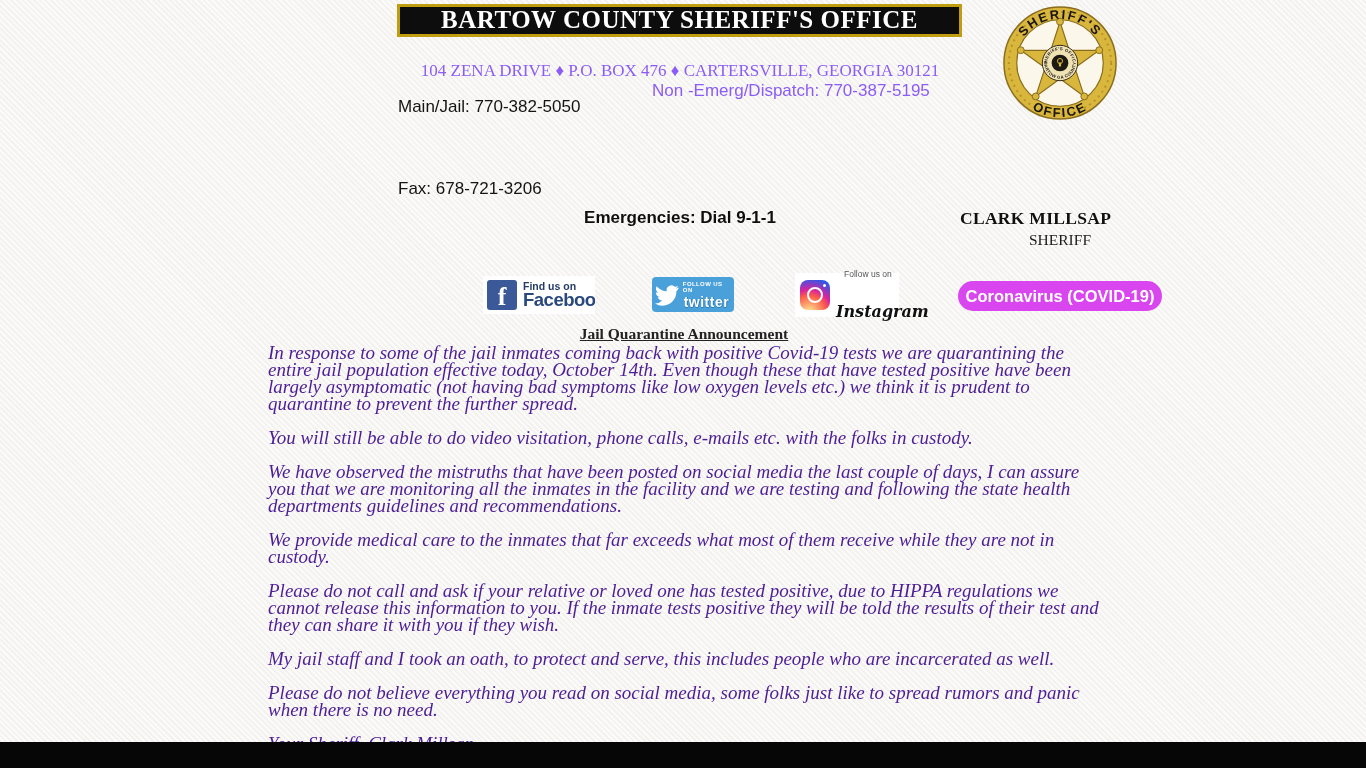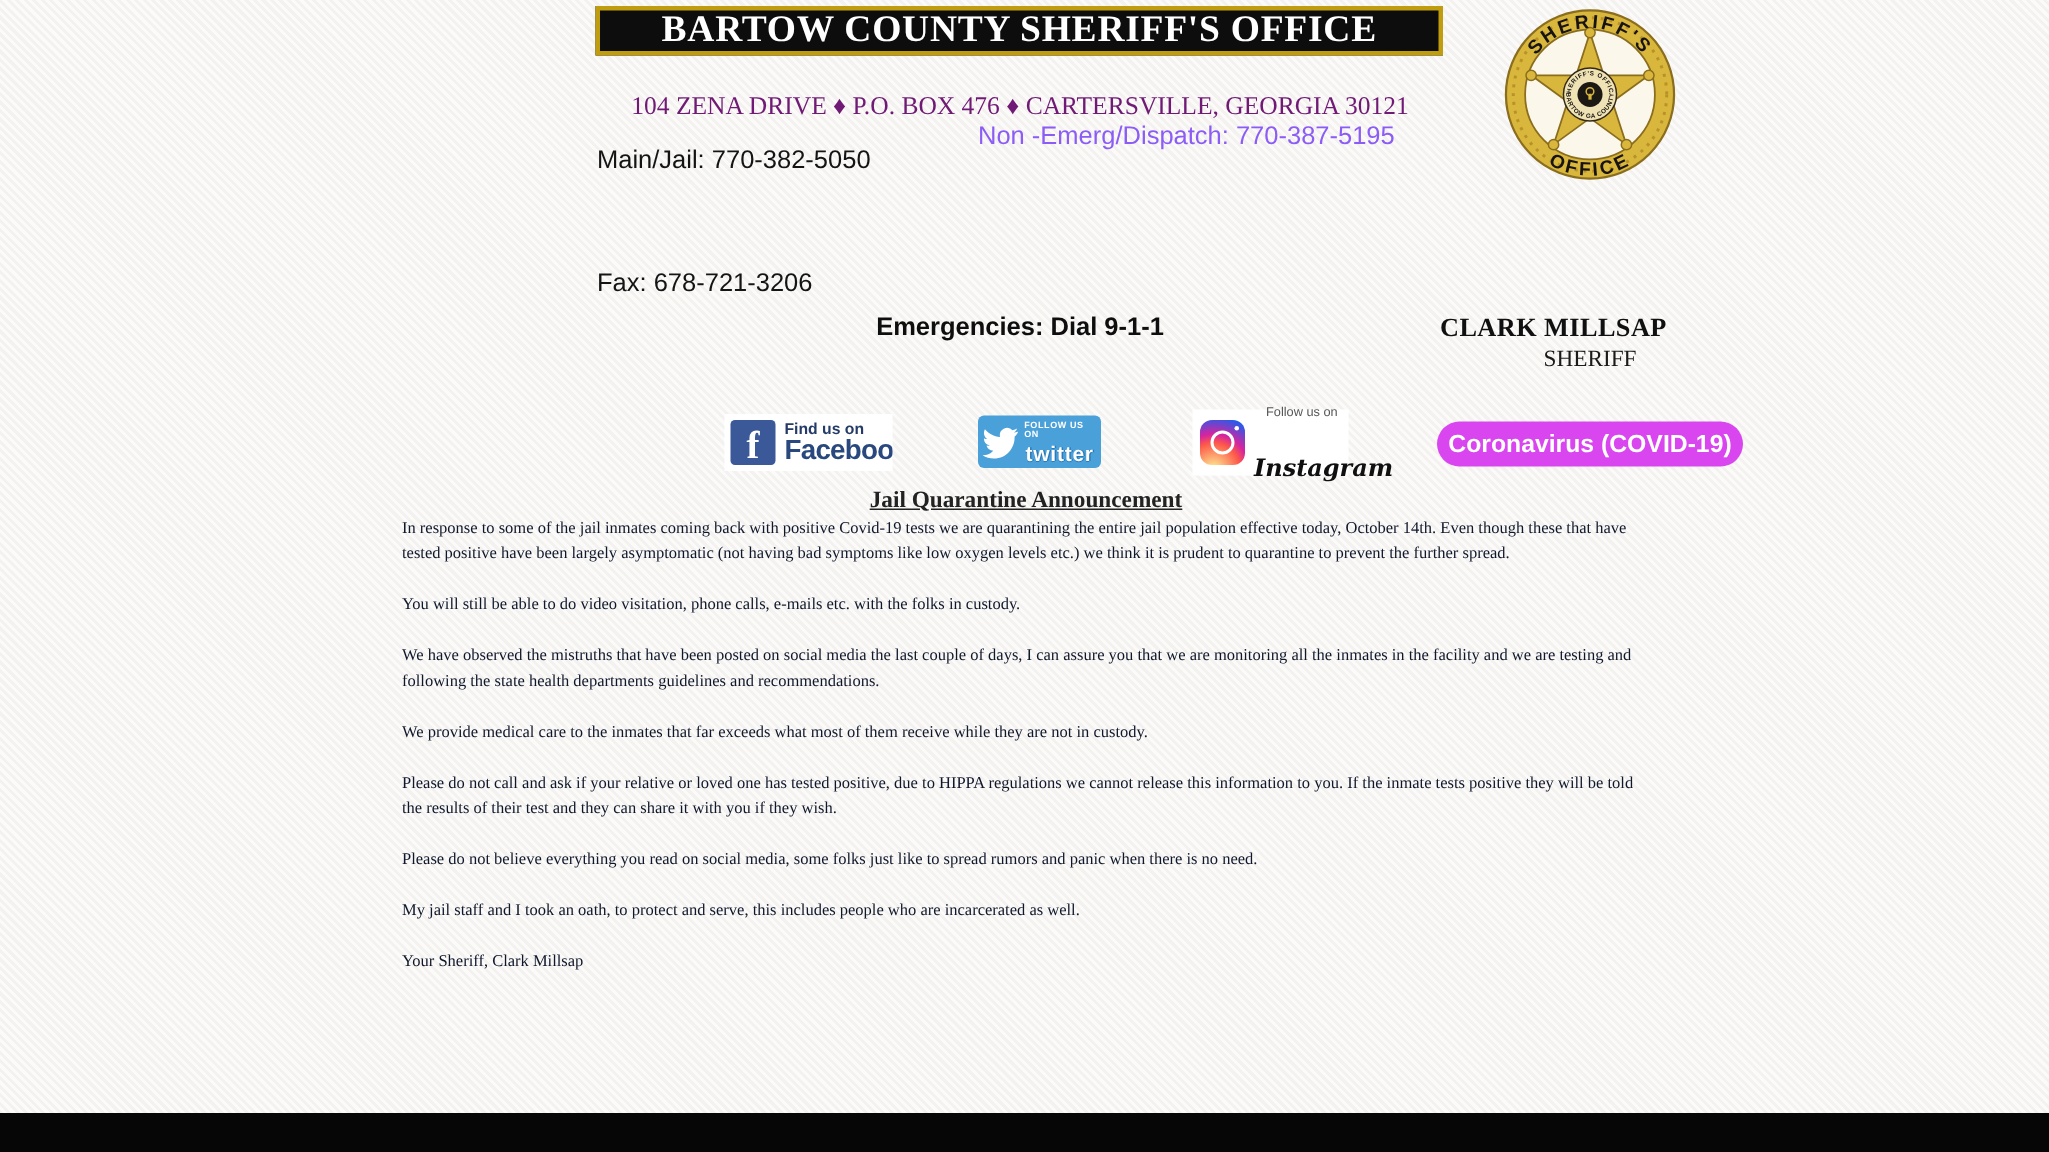--- a/index.html
+++ b/index.html
@@ -18,21 +18,21 @@
     left: 397px; top: 4px; width: 565px; height: 33px;
     background: #0d0d0d; border: 3px solid #bf9d0e;
     display: flex; align-items: flex-end; justify-content: center;
   }
   .title-bar span {
     color: #ffffff; font-weight: bold; font-size: 25px; letter-spacing: .5px;
     font-family: "Liberation Serif", serif; white-space: nowrap;
   }
   .address {
     left: 300px; top: 61px; width: 760px; text-align: center;
-    font-size: 17px; color: #701a75; white-space: nowrap;
+    font-size: 17px; color: #8b5cf6; white-space: nowrap;
   }
   .phone-main   { left: 398px; top: 97px; font-family: "Liberation Sans", sans-serif; font-size: 17px; color: #141414; }
   .phone-disp   { left: 652px; top: 81px; font-family: Liberation Sans, sans-serif; font-size: 17px; color: #8b5cf6; }
   .fax          { left: 398px; top: 179px; font-family: "Liberation Sans", sans-serif; font-size: 17px; color: #141414; }
   .emergencies  { left: 480px; top: 208px; width: 400px; text-align: center;
                   font-family: "Liberation Sans", sans-serif; font-weight: bold; font-size: 17px; color: #0e0e0e; }
   .sheriff-name { left: 960px; top: 208px; width: 200px; text-align: left;
                   font-weight: bold; font-size: 17.5px; color: #101010; letter-spacing: .3px; }
   .sheriff-title{ left: 960px; top: 231px; width: 200px; text-align: center; font-size: 15.5px; color: #1a1a1a; }
   .badge-wrap   { left: 1000px; top: 4px; width: 120px; height: 118px; }
@@ -86,21 +86,21 @@
     display: flex; align-items: center; justify-content: center; cursor: pointer; border: none;
   }
   .covid-btn span { color: #ffffff; font-family: "Liberation Sans", sans-serif; font-weight: bold; font-size: 16.5px; white-space: nowrap; }
 
   
   .ann-heading {
     left: 268px; top: 325px; width: 832px; text-align: center;
     font-weight: bold; font-size: 15.5px; color: #222; text-decoration: underline; cursor: pointer;
   }
   .ann-body { left: 268px; top: 344px; width: 832px; }
-  .ann-body p { font-size: 11px; line-height: 17px; margin: 0 0 17px 0; color: #0f172a; }
+  .ann-body p { font-size: 19px; line-height: 17px; margin: 0 0 17px 0; color: #4c1d95; font-style: italic; }
 
   
   .footer-bar { left: 0; top: 742px; width: 1366px; height: 26px; background: #060606; }
 
   
   .badge-arc-outer { font-family: "Liberation Sans", sans-serif; font-weight: bold; font-size: 13px; fill: #171310; letter-spacing: 2px; }
   .badge-arc-inner { font-family: "Liberation Sans", sans-serif; font-weight: bold; font-size: 4.3px; fill: #171310; letter-spacing: .4px; }
 </style>
 </head>
 <body>
@@ -186,18 +186,18 @@
 </button>
 
 <div class="abs ann-heading">Jail Quarantine Announcement</div>
 
 <div class="abs ann-body">
   <p>In response to some of the jail inmates coming back with positive Covid-19 tests we are quarantining the entire jail population effective today, October 14th. Even though these that have tested positive have been largely asymptomatic (not having bad symptoms like low oxygen levels etc.) we think it is prudent to quarantine to prevent the further spread.</p>
   <p>You will still be able to do video visitation, phone calls, e-mails etc. with the folks in custody.</p>
   <p>We have observed the mistruths that have been posted on social media the last couple of days, I can assure you that we are monitoring all the inmates in the facility and we are testing and following the state health departments guidelines and recommendations.</p>
   <p>We provide medical care to the inmates that far exceeds what most of them receive while they are not in custody.</p>
   <p>Please do not call and ask if your relative or loved one has tested positive, due to HIPPA regulations we cannot release this information to you. If the inmate tests positive they will be told the results of their test and they can share it with you if they wish.</p>
+  <p>My jail staff and I took an oath, to protect and serve, this includes people who are incarcerated as well.</p>
   <p>Please do not believe everything you read on social media, some folks just like to spread rumors and panic when there is no need.</p>
-  <p>My jail staff and I took an oath, to protect and serve, this includes people who are incarcerated as well.</p>
   <p>Your Sheriff, Clark Millsap</p>
 </div>
 
 <div class="abs footer-bar"></div>
 
 </body></html>

